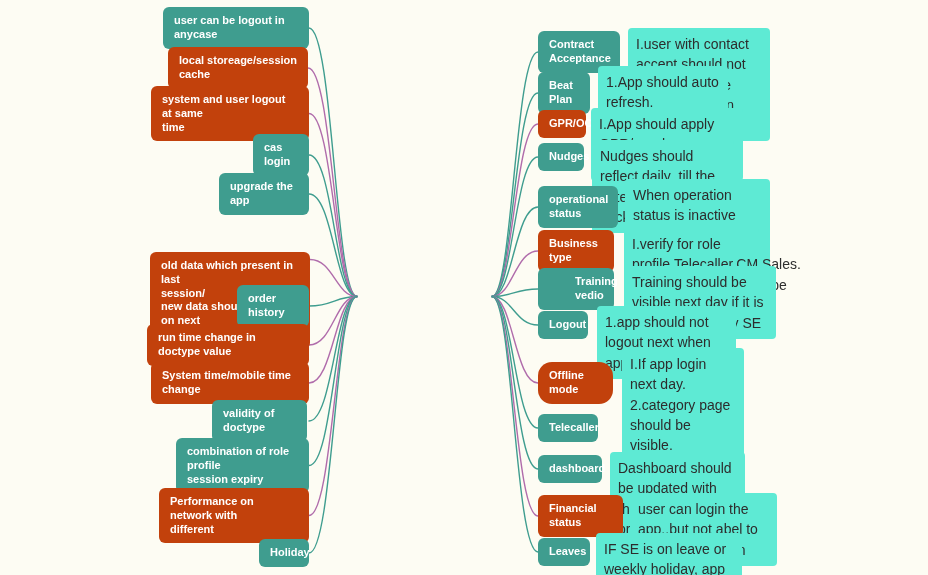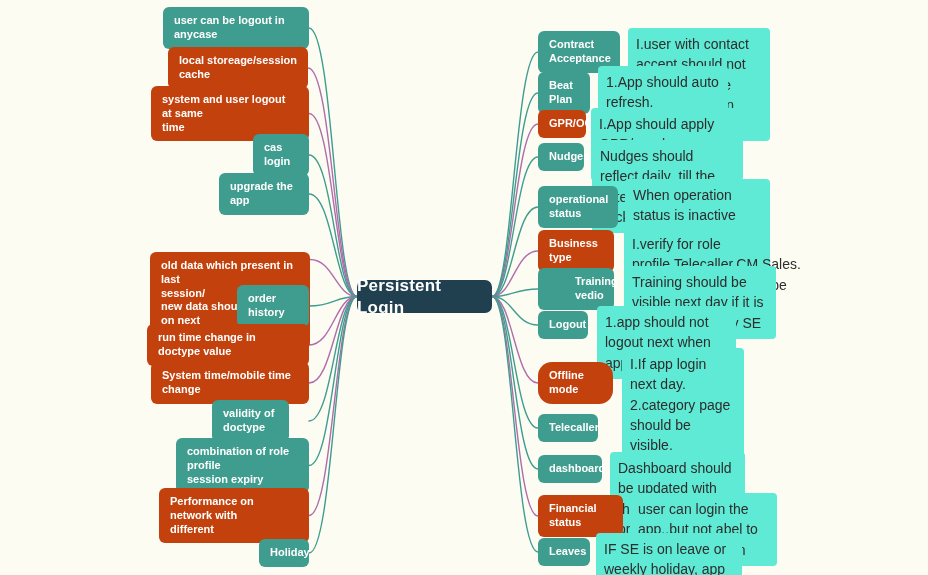--- a/index.html
+++ b/index.html
@@ -86,37 +86,36 @@
       <path d="M 492 296.5 C 512.7 296.5, 515 251, 538 251" fill="none" stroke="#b06cab" stroke-width="1.4" stroke-linecap="round"></path>
       <path d="M 492 296.5 C 512.7 296.5, 515 289, 538 289" fill="none" stroke="#3f9d8f" stroke-width="1.4" stroke-linecap="round"></path>
       <path d="M 492 296.5 C 512.7 296.5, 515 325, 538 325" fill="none" stroke="#3f9d8f" stroke-width="1.4" stroke-linecap="round"></path>
       <path d="M 492 296.5 C 512.7 296.5, 515 383, 538 383" fill="none" stroke="#b06cab" stroke-width="1.4" stroke-linecap="round"></path>
       <path d="M 492 296.5 C 512.7 296.5, 515 428, 538 428" fill="none" stroke="#3f9d8f" stroke-width="1.4" stroke-linecap="round"></path>
       <path d="M 492 296.5 C 512.7 296.5, 515 469, 538 469" fill="none" stroke="#3f9d8f" stroke-width="1.4" stroke-linecap="round"></path>
       <path d="M 492 296.5 C 512.7 296.5, 515 516, 538 516" fill="none" stroke="#b06cab" stroke-width="1.4" stroke-linecap="round"></path>
       <path d="M 492 296.5 C 512.7 296.5, 515 552, 538 552" fill="none" stroke="#3f9d8f" stroke-width="1.4" stroke-linecap="round"></path>
     </svg>
 
-  <div class="node center-node" style="left:357px; top:280px; width:135px; height:33px;">Persistent Login</div>
 
   <div id="left-layer">
       <div class="node topic teal" style="left: 163px; top: 7px; width: 146px;">user can be logout in anycase</div>
       <div class="node topic purple" style="left: 168px; top: 47px; width: 140px;">local storeage/session cache</div>
       <div class="node topic purple" style="left: 151px; top: 86px; width: 158px;">system and user logout at same
 time</div>
       <div class="node topic teal" style="left: 253px; top: 134px; width: 56px;">cas login</div>
       <div class="node topic teal" style="left: 219px; top: 173px; width: 90px;">upgrade the app</div>
       <div class="node topic purple" style="left: 150px; top: 211px; width: 160px; margin-top: 41px;">old data which present in last
 session/
 new data should reflect on next
 day</div>
       <div class="node topic teal" style="left: 237px; top: 285px; width: 72px;">order history</div>
       <div class="node topic purple" style="left: 147px; top: 324px; width: 162px;">run time change in doctype value</div>
       <div class="node topic purple" style="left: 151px; top: 362px; width: 158px;">System time/mobile time change</div>
-      <div class="node topic teal" style="left: 212px; top: 400px; width: 77px;">validity of doctype</div>
+      <div class="node topic teal" style="left: 212px; top: 400px; width: 95px;">validity of doctype</div>
       <div class="node topic teal" style="left: 176px; top: 438px; width: 133px;">combination of role profile
 session expiry</div>
       <div class="node topic purple" style="left: 159px; top: 488px; width: 150px;">Performance on network with
 different</div>
       <div class="node topic teal" style="left: 259px; top: 539px; width: 50px;">Holiday</div>
     </div>
   <div id="right-layer">
       <div class="node topic teal" style="left: 538px; top: 31px; width: 82px;">Contract Acceptance</div>
       <div class="node note" style="left: 628px; top: 28px; width: 142px;">I.user with contact accept should not come next time ,when app login next day</div>
       <div class="node topic teal" style="left: 538px; top: 72px; width: 52px;">Beat Plan</div>

